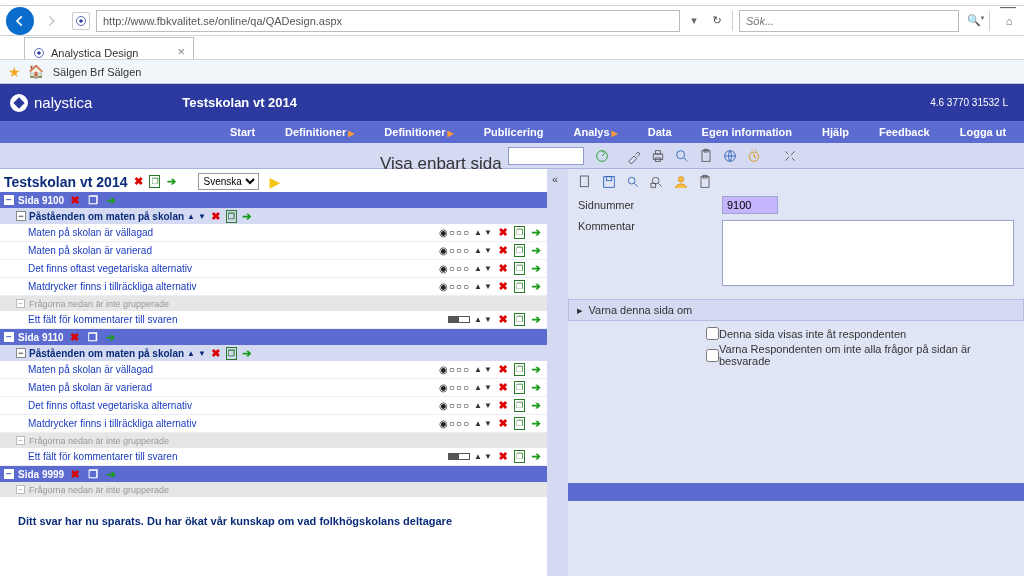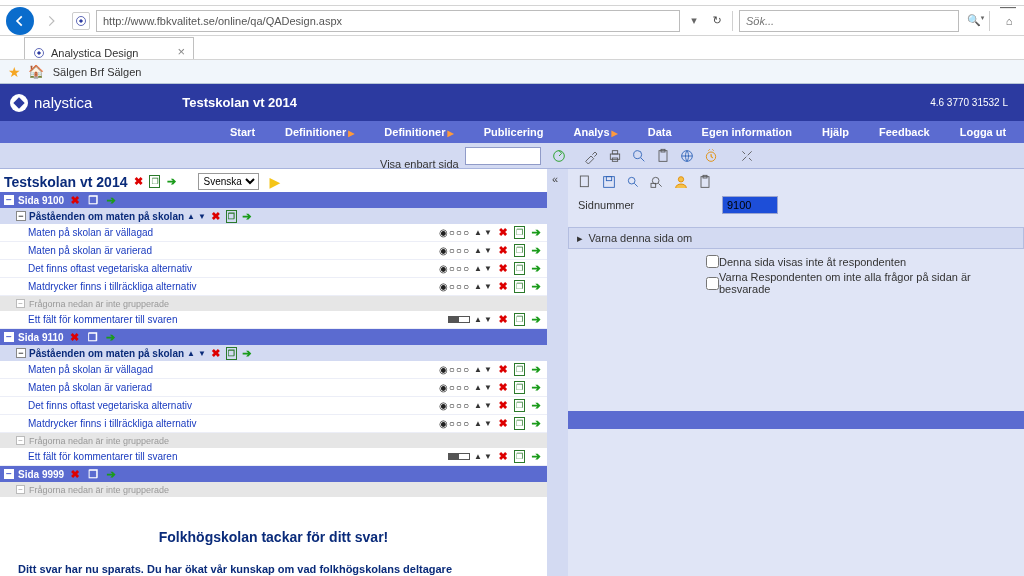--- a/index.html
+++ b/index.html
@@ -37,21 +37,21 @@
 .project-title { margin-left: 90px; font-weight: bold; font-size: 13px; }
 .version { position: absolute; right: 16px; font-size: 10px; }
 
 
 .main-menu { height: 22px; background: #5b6bd0; display: flex; align-items: center; padding-left: 230px; gap: 30px; font-size: 11px; color: #fff; font-weight: bold; }
 .main-menu span { cursor: pointer; white-space: nowrap; }
 .caret-r { font-size: 8px; color: #ff9a3c; margin-left: 2px; }
 
 
 .filterbar { height: 26px; background: #d3daf2; display: flex; align-items: center; padding: 0 10px; border-bottom: 1px solid #a8b4dd; }
-.filterbar .lbl { margin-left: 370px; font-size: 11px; color: #333; margin-top: 17px; }
+.filterbar .lbl { margin-left: 370px; font-size: 17px; color: #333; margin-top: 17px; }
 .filterbar input.page-filter { width: 76px; height: 18px; border: 1px solid #909bc8; margin: 0 6px; background: #fff; }
 .tb-ico { width: 20px; height: 20px; display: inline-flex; align-items: center; justify-content: center; margin: 0 2px; font-size: 14px; }
 
 
 .workarea { display: flex; height: calc(576px - 6px - 30px - 24px - 24px - 28px - 22px - 26px); }
 .leftcol { width: 548px; background: #fff; overflow: hidden; border-right: 1px solid #d3daf2; }
 .midstrip { width: 20px; background: #d3daf2; position: relative; }
 .midstrip .arrow-l { position: absolute; top: 4px; left: 4px; color: #444; font-size: 11px; }
 .rightcol { flex: 1; background: #e0e5f6; }
 
@@ -90,21 +90,21 @@
 
 
 .thanks { text-align: center; font-size: 14px; font-weight: bold; color: #0a2b7a; margin-top: 32px; }
 .saved-txt { font-size: 11px; font-weight: bold; color: #0a2b7a; margin: 18px 18px 0 18px; }
 
 
 .rp-toolbar { height: 22px; background: #e0e5f6; display: flex; align-items: center; gap: 6px; padding: 0 8px; margin-top: 2px; }
 .rp-ico { width: 18px; height: 18px; display: flex; align-items: center; justify-content: center; font-size: 13px; }
 .rp-row { display: flex; align-items: center; padding: 3px 10px; font-size: 11px; gap: 4px; }
 .rp-label { width: 140px; color: #333; }
-.rp-input { width: 56px; height: 18px; border: 1px solid #9aa4cf; background: #1d4ed8; padding: 0 4px; font-size: 11px; }
+.rp-input { width: 56px; height: 18px; border: 1px solid #9aa4cf; background: #c4b5fd; padding: 0 4px; font-size: 11px; }
 .rp-textarea { flex: 1; height: 66px; border: 1px solid #9aa4cf; background: #fff; resize: none; }
 .rp-accordion { margin-top: 10px; background: #d3daf2; border: 1px solid #b3bde0; display: flex; align-items: center; height: 22px; padding: 0 8px; font-size: 11px; gap: 6px; }
 .rp-checks { padding: 6px 10px 0 138px; font-size: 11px; }
 .rp-checks label { display: flex; align-items: center; margin-bottom: 3px; }
 .rp-bottomband { height: 18px; background: #5b6bd0; margin-top: 116px; }
 
 .left-edge { position: absolute; left: 0; top: 0; width: 18px; height: 576px; background: #f7f7f7; border-right: 1px solid #d0d0d0; z-index: -1; }
 .left-edge .l1 { position: absolute; left: 3px; top: 120px; color: #004b8e; font-size: 10px; }
 .left-edge .l2 { position: absolute; left: 3px; top: 380px; color: #888; font-size: 10px; }
 
@@ -406,21 +406,20 @@
       <span>Sida 9999</span>
       <span class="ico-sm red-x">✖</span>
       <span class="ico-sm" style="color:#fff">❐</span>
       <span class="ico-sm arr-green">➔</span>
     </div>
     <div class="gray-row">
       <span class="minus-box">−</span>
       <span>Frågorna nedan är inte grupperade</span>
     </div>
 
-    <div class="thanks">Folkhögskolan tackar för ditt svar!</div>
     <div class="saved-txt">Ditt svar har nu sparats. Du har ökat vår kunskap om vad folkhögskolans deltagare</div>
   </div>
 
   <div class="midstrip">
     <span class="arrow-l">«</span>
   </div>
 
   <div class="rightcol">
     <div class="rp-toolbar">
       <span class="rp-ico">
@@ -457,20 +456,24 @@
           <svg class="i" viewBox="0 0 24 24">
             <rect x="6" y="4" width="12" height="16"></rect>
             <rect x="9" y="2" width="6" height="4"></rect>
           </svg>
         </span>
     </div>
 
     <div class="rp-row">
       <span class="rp-label">Sidnummer</span>
       <input class="rp-input" value="9100" style="">
+    </div>
+    <div class="rp-row" style="align-items:flex-start">
+      <span class="rp-label">Kommentar</span>
+      <textarea class="rp-textarea" style=""></textarea>
     </div>
 
     <div class="rp-accordion">
       <span>▸</span>
       <span>Varna denna sida om</span>
     </div>
 
     <div class="rp-checks">
       <label>
           <input type="checkbox" style="">

